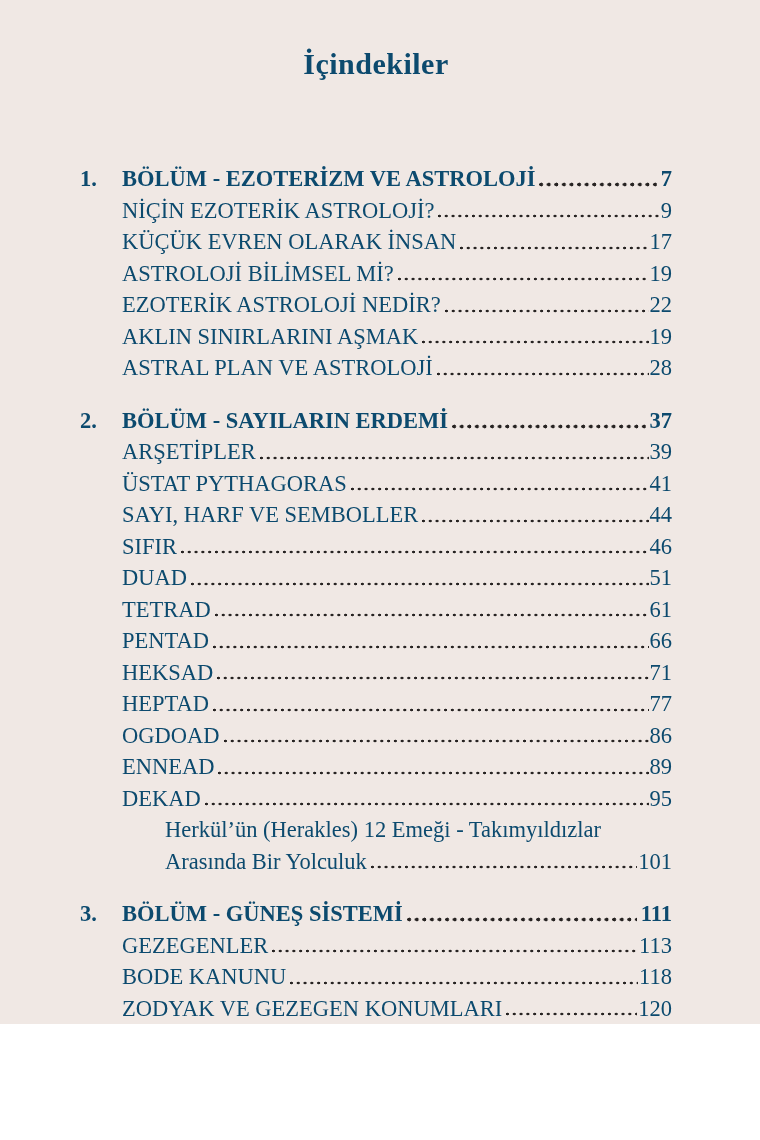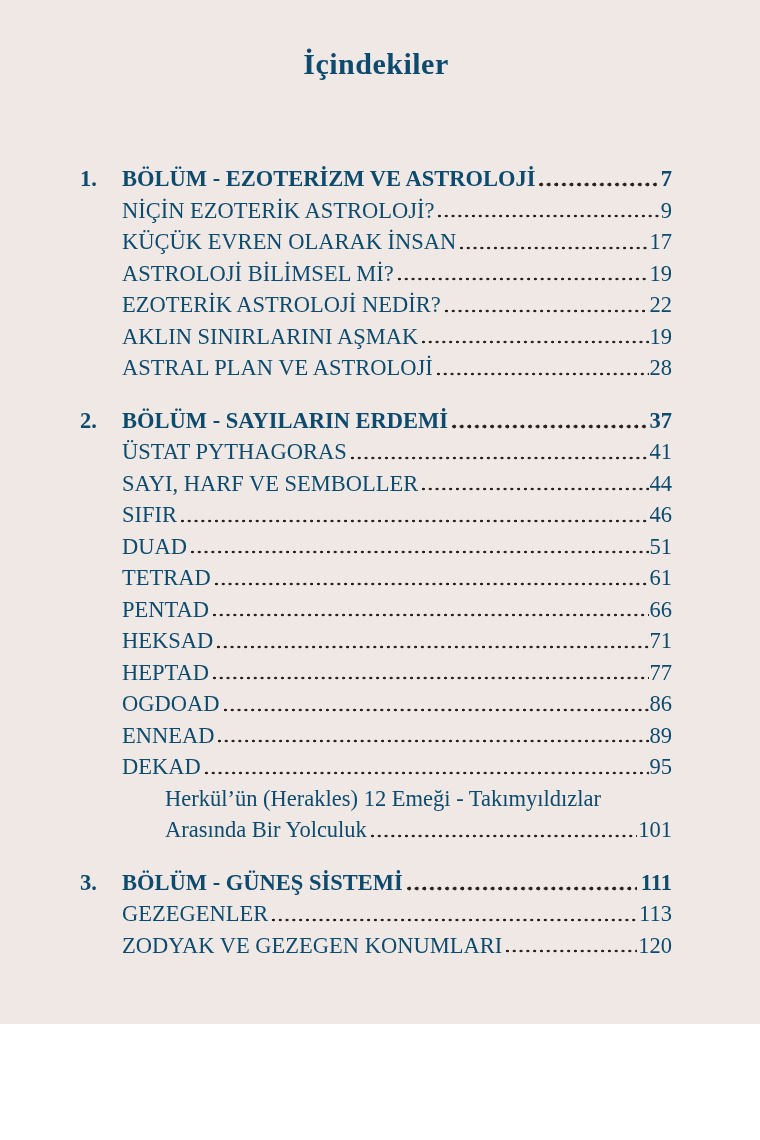--- a/index.html
+++ b/index.html
@@ -113,20 +113,26 @@
       </div>
       <div class="section">
         <div class="row header">
           <span class="num">2.</span>
           <span class="label">BÖLÜM - SAYILARIN ERDEMİ</span>
           <span class="leader"></span>
           <span class="page-num">37</span>
         </div>
         <div class="row">
           <span class="num"></span>
+          <span class="label">ARŞETİPLER</span>
+          <span class="leader"></span>
+          <span class="page-num">39</span>
+        </div>
+        <div class="row">
+          <span class="num"></span>
           <span class="label">ÜSTAT PYTHAGORAS</span>
           <span class="leader"></span>
           <span class="page-num">41</span>
         </div>
         <div class="row">
           <span class="num"></span>
           <span class="label">SAYI, HARF VE SEMBOLLER</span>
           <span class="leader"></span>
           <span class="page-num">44</span>
         </div>
@@ -202,19 +208,25 @@
           <span class="page-num">111</span>
         </div>
         <div class="row">
           <span class="num"></span>
           <span class="label">GEZEGENLER</span>
           <span class="leader"></span>
           <span class="page-num">113</span>
         </div>
         <div class="row">
           <span class="num"></span>
+          <span class="label">BODE KANUNU</span>
+          <span class="leader"></span>
+          <span class="page-num">118</span>
+        </div>
+        <div class="row">
+          <span class="num"></span>
           <span class="label">ZODYAK VE GEZEGEN KONUMLARI</span>
           <span class="leader"></span>
           <span class="page-num">120</span>
         </div>
       </div>
     </div>
 </div>
 
 </body></html>

